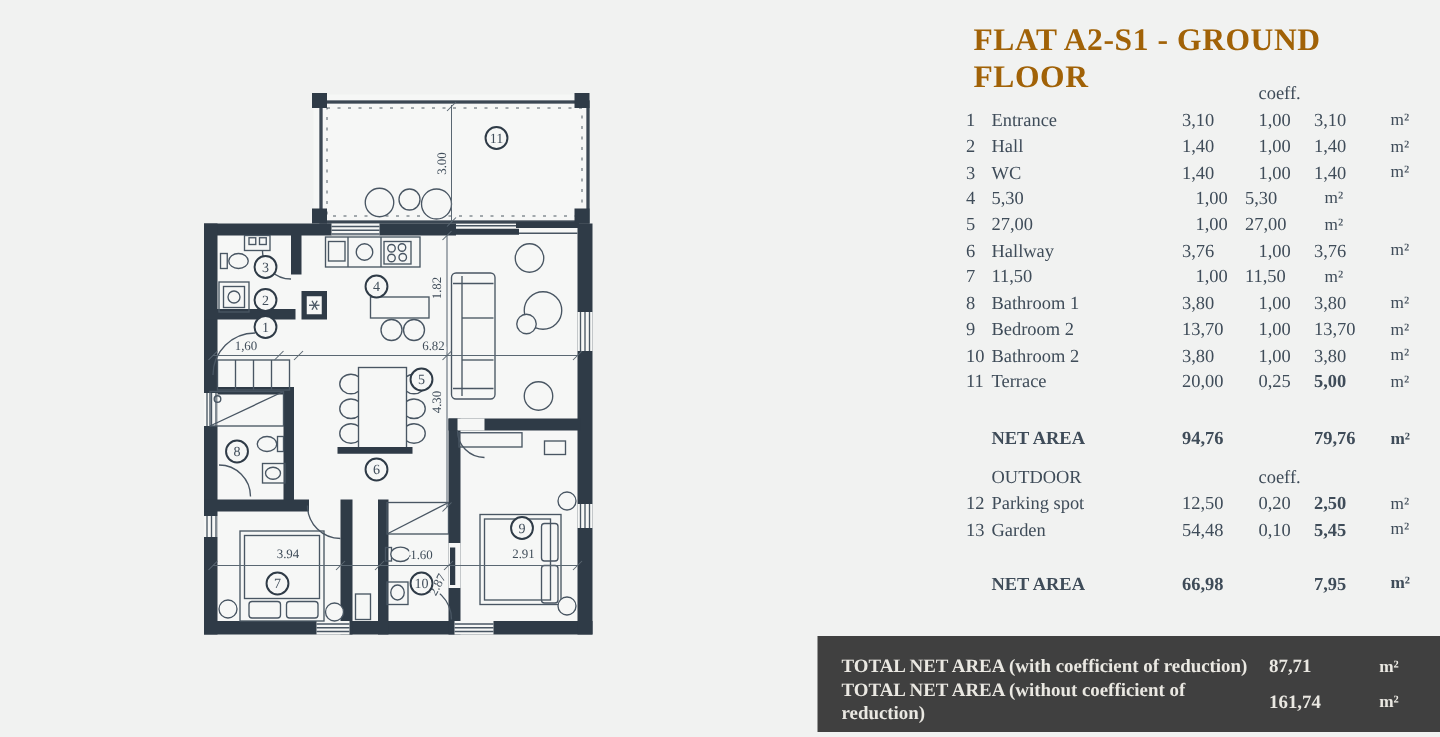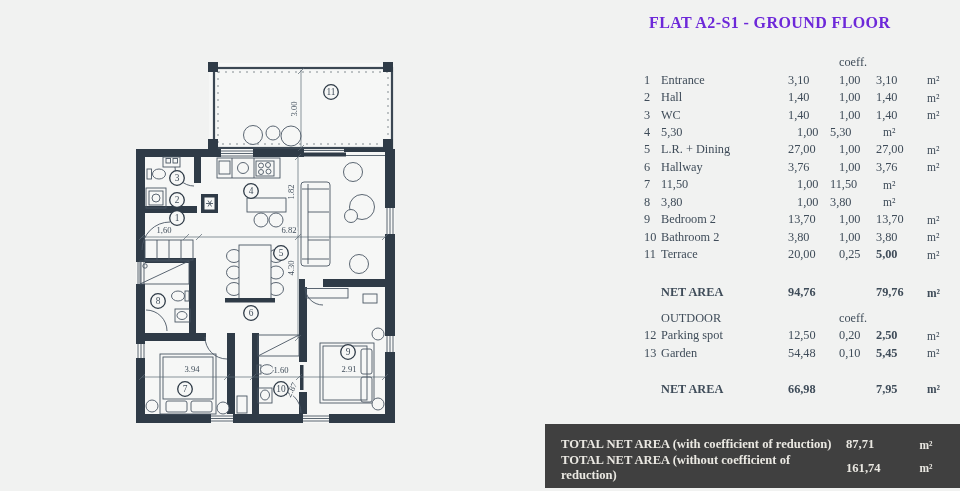--- a/index.html
+++ b/index.html
@@ -15,21 +15,21 @@
   .plan-svg .thin{stroke:#3b4753;fill:none}
   .plan-svg .fn{stroke:#495663;fill:none;stroke-width:.9}
   .plan-svg .fnf{stroke:#495663;fill:#f6f7f6;stroke-width:.9}
   .plan-svg .dim{stroke:#5a6772;stroke-width:.7;fill:none}
   .plan-svg text{font-family:"Liberation Serif",serif;fill:#414e5b}
   .dimlbl{font-size:8.6px;paint-order:stroke;stroke:#f6f7f6;stroke-width:3px}
   .roomnum{font-size:9.4px}
   
   .title{
     position:absolute;left:649px;top:14px;
-    font-size:16px;font-weight:bold;color:#6d28d9;letter-spacing:.4px;
+    font-size:21px;font-weight:bold;color:#a16207;letter-spacing:.4px;
   }
   .tbl{position:absolute;left:644px;top:54px;width:310px;font-size:12.3px}
   .trow{display:grid;grid-template-columns:17px 127px 42px 46px 44px 30px;
         height:17.45px;align-items:center}
   .c-area,.c-res{text-align:left}
   .c-coeff{padding-left:9px}
   .c-unit{padding-left:7px;font-size:11.5px}
   .bold{font-weight:bold}
   .sp21{height:21px}.sp8{height:8px}.sp18{height:18.5px}
   
@@ -334,21 +334,20 @@
   </div>
   <div class="trow">
     <span>4</span>
     <span class="c-area">5,30</span>
     <span class="c-coeff">1,00</span>
     <span class="c-res">5,30</span>
     <span class="c-unit">m²</span>
   </div>
   <div class="trow">
     <span>5</span>
-    <span>L.R. + Dining</span>
     <span class="c-area">27,00</span>
     <span class="c-coeff">1,00</span>
     <span class="c-res">27,00</span>
     <span class="c-unit">m²</span>
   </div>
   <div class="trow">
     <span>6</span>
     <span>Hallway</span>
     <span class="c-area">3,76</span>
     <span class="c-coeff">1,00</span>
@@ -357,20 +356,21 @@
   </div>
   <div class="trow">
     <span>7</span>
     <span class="c-area">11,50</span>
     <span class="c-coeff">1,00</span>
     <span class="c-res">11,50</span>
     <span class="c-unit">m²</span>
   </div>
   <div class="trow">
     <span>8</span>
+    <span>Bathroom 1</span>
     <span class="c-area">3,80</span>
     <span class="c-coeff">1,00</span>
     <span class="c-res">3,80</span>
     <span class="c-unit">m²</span>
   </div>
   <div class="trow">
     <span>9</span>
     <span>Bedroom 2</span>
     <span class="c-area">13,70</span>
     <span class="c-coeff">1,00</span>

